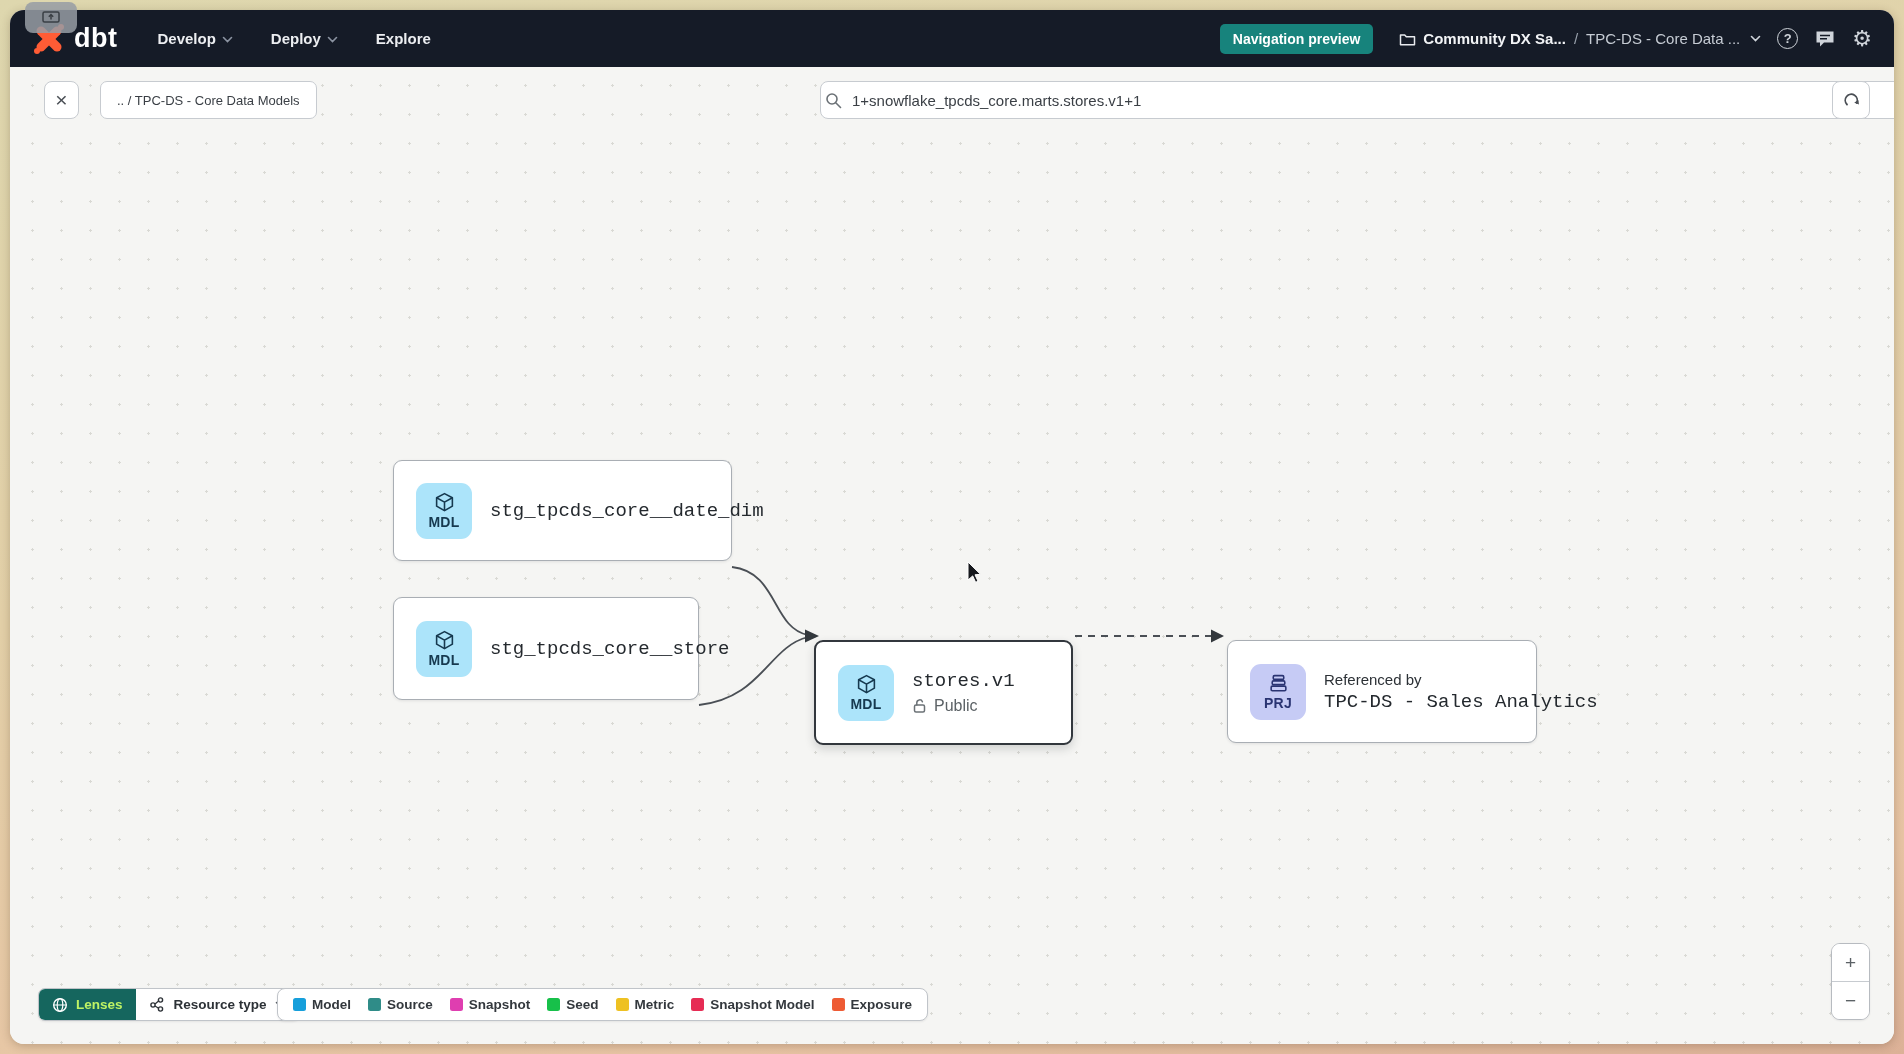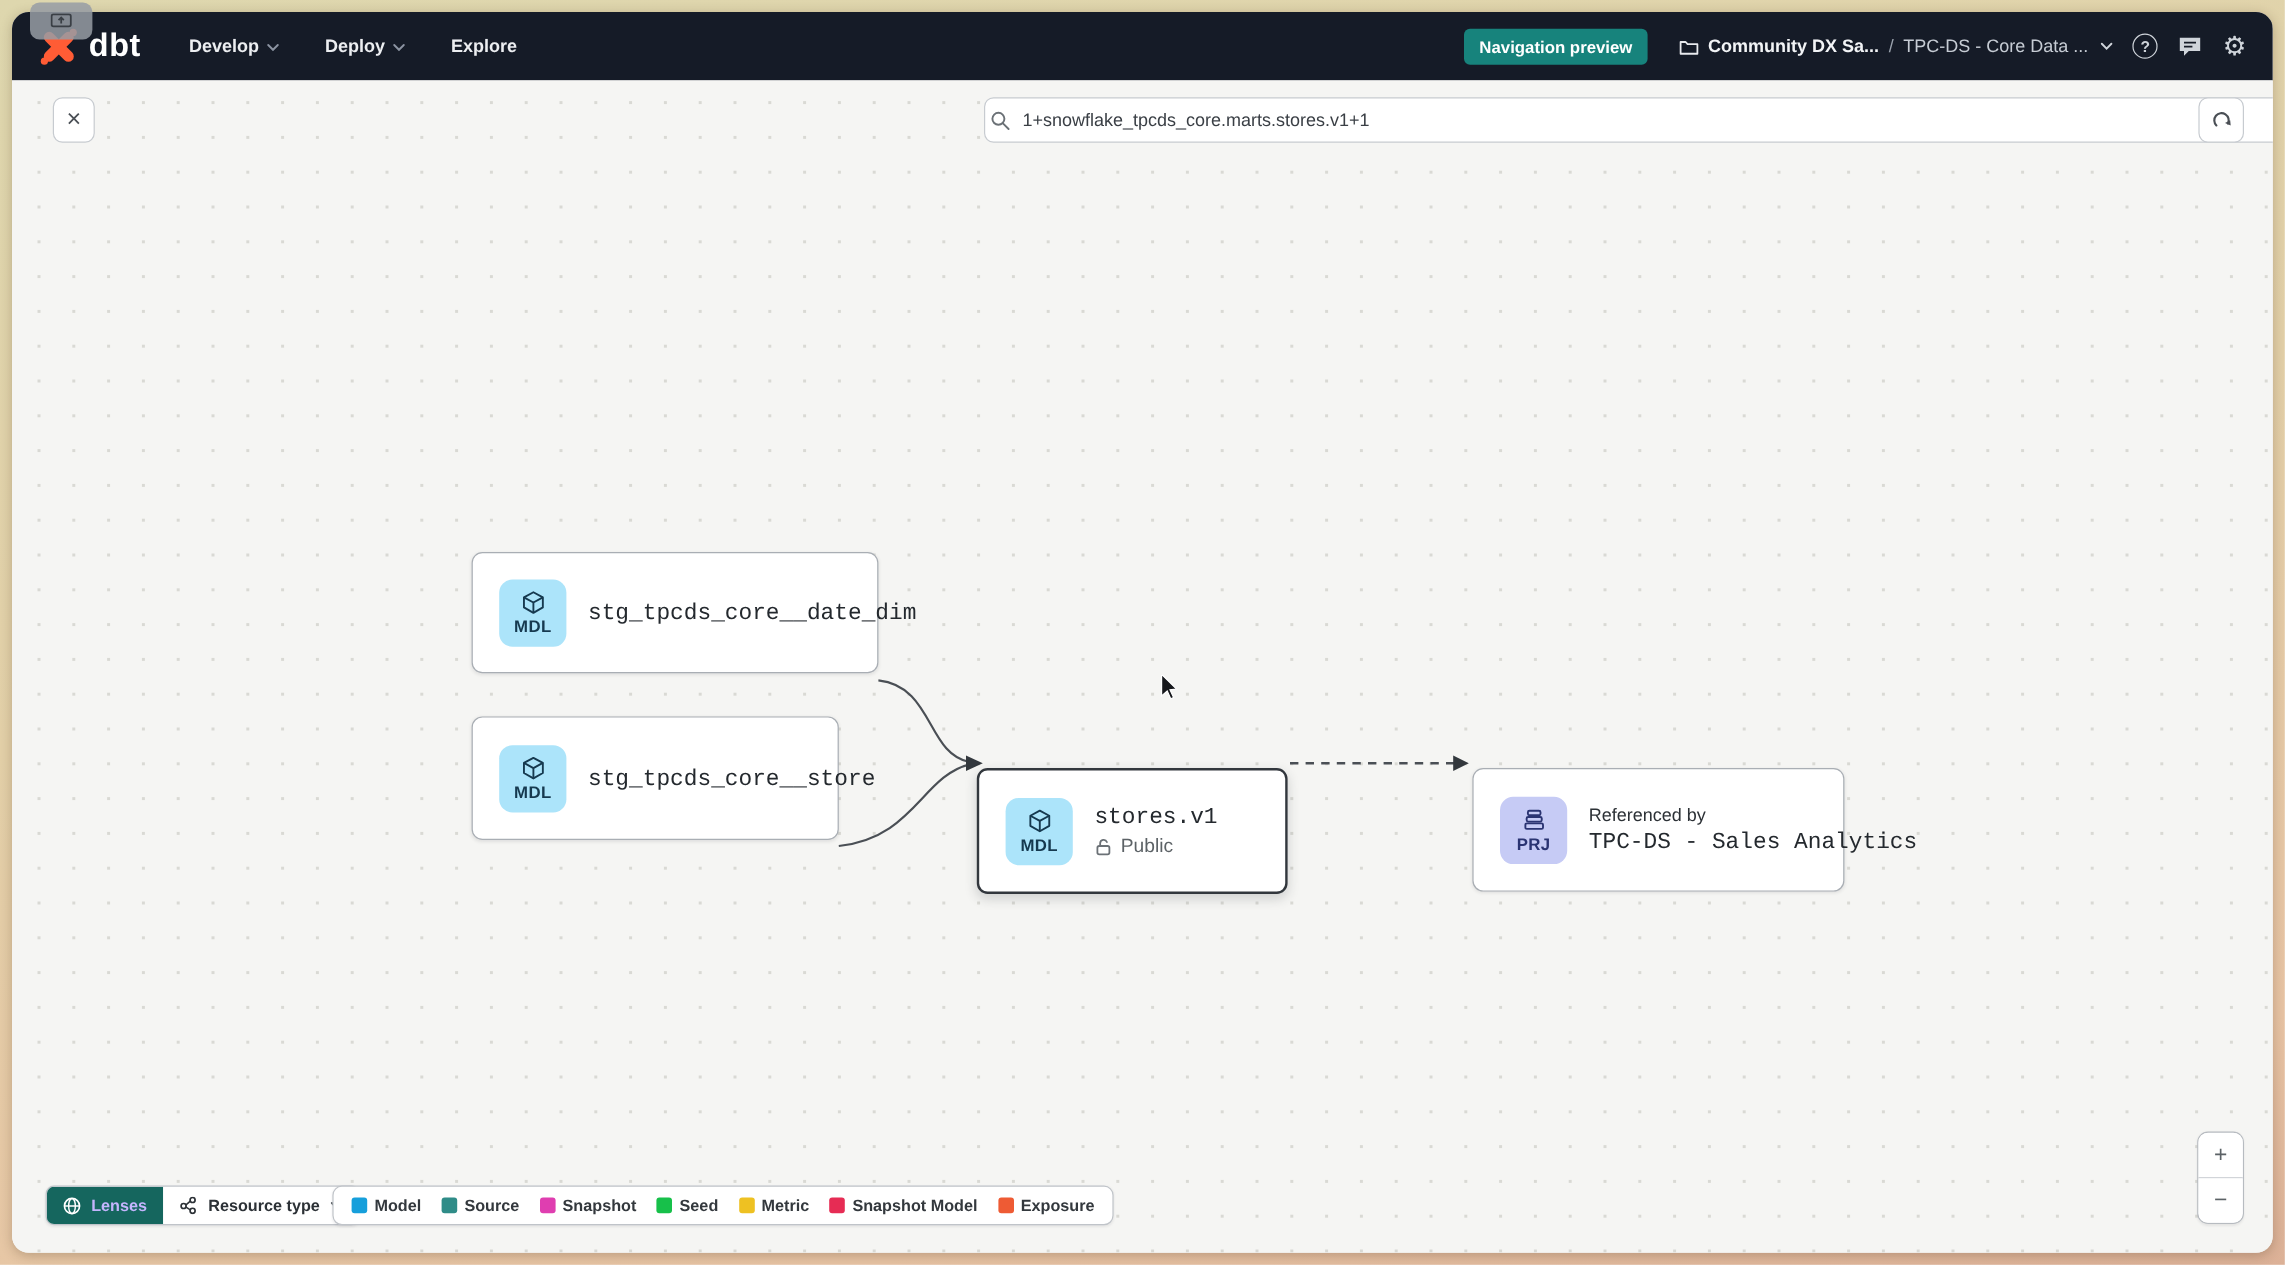--- a/index.html
+++ b/index.html
@@ -89,21 +89,21 @@
   
   .lens-group {
     position:absolute; left:28px; bottom:23px; height:33px; display:flex;
     border:1px solid #c0c4c9; border-radius:7px; overflow:hidden; background:#fff;
     box-shadow:0 1px 2px rgba(40,44,50,.08);
   }
   .lens-seg {
     display:flex; align-items:center; gap:8px; padding:0 13px; cursor:pointer;
     font-size:13.5px; font-weight:600;
   }
-  .lens-seg.teal { background:#15665e; color:#c4b5fd; }
+  .lens-seg.teal { background:#15665e; color:#bef264; }
   .lens-seg.white { background:#fff; color:#2c3136; }
   .legend-box {
     position:absolute; left:267px; bottom:23px; height:33px; padding:10px 15px;
     background:#fff; border:1px solid #c0c4c9; border-radius:8px;
     display:flex; align-items:center; gap:17px;
     box-shadow:0 1px 2px rgba(40,44,50,.08);
   }
   .legend-item { display:flex; align-items:center; gap:6px; font-size:13.5px; font-weight:600; color:#33383d; white-space:nowrap; }
   .swatch { width:13px; height:13px; border-radius:2.5px; flex:none; }
   .zoom-ctrl {
@@ -202,20 +202,21 @@
 
     <svg class="edges" width="1884" height="977" viewBox="0 57 1884 977">
       <path d="M 722 557 C 768 562 762 618 798 625" fill="none" stroke="#4a4f55" stroke-width="1.8"></path>
       <path d="M 689 695 C 752 688 758 637 798 627" fill="none" stroke="#4a4f55" stroke-width="1.8"></path>
       <polygon points="809,626 795,619.5 795,632.5" fill="#33383d"></polygon>
       <path d="M 1065 626 L 1203 626" fill="none" stroke="#4a4f55" stroke-width="2" stroke-dasharray="7 6"></path>
       <polygon points="1214,626 1201,619.5 1201,632.5" fill="#33383d"></polygon>
     </svg>
 
     <div class="btn-box close-btn">×</div>
+    <div class="chip">.. / TPC-DS - Core Data Models</div>
     <div class="search">
       <span>
         <svg width="17" height="17" viewBox="0 0 17 17">
             <circle cx="7" cy="7" r="5" fill="none" stroke="#6b7176" stroke-width="1.6"></circle>
             <line x1="11" y1="11" x2="15.5" y2="15.5" stroke="#6b7176" stroke-width="1.6" stroke-linecap="round"></line>
           </svg>
       </span>
       <span class="search-text">1+snowflake_tpcds_core.marts.stores.v1+1</span>
       <span class="info-glyph">ⓘ</span>
     </div>

